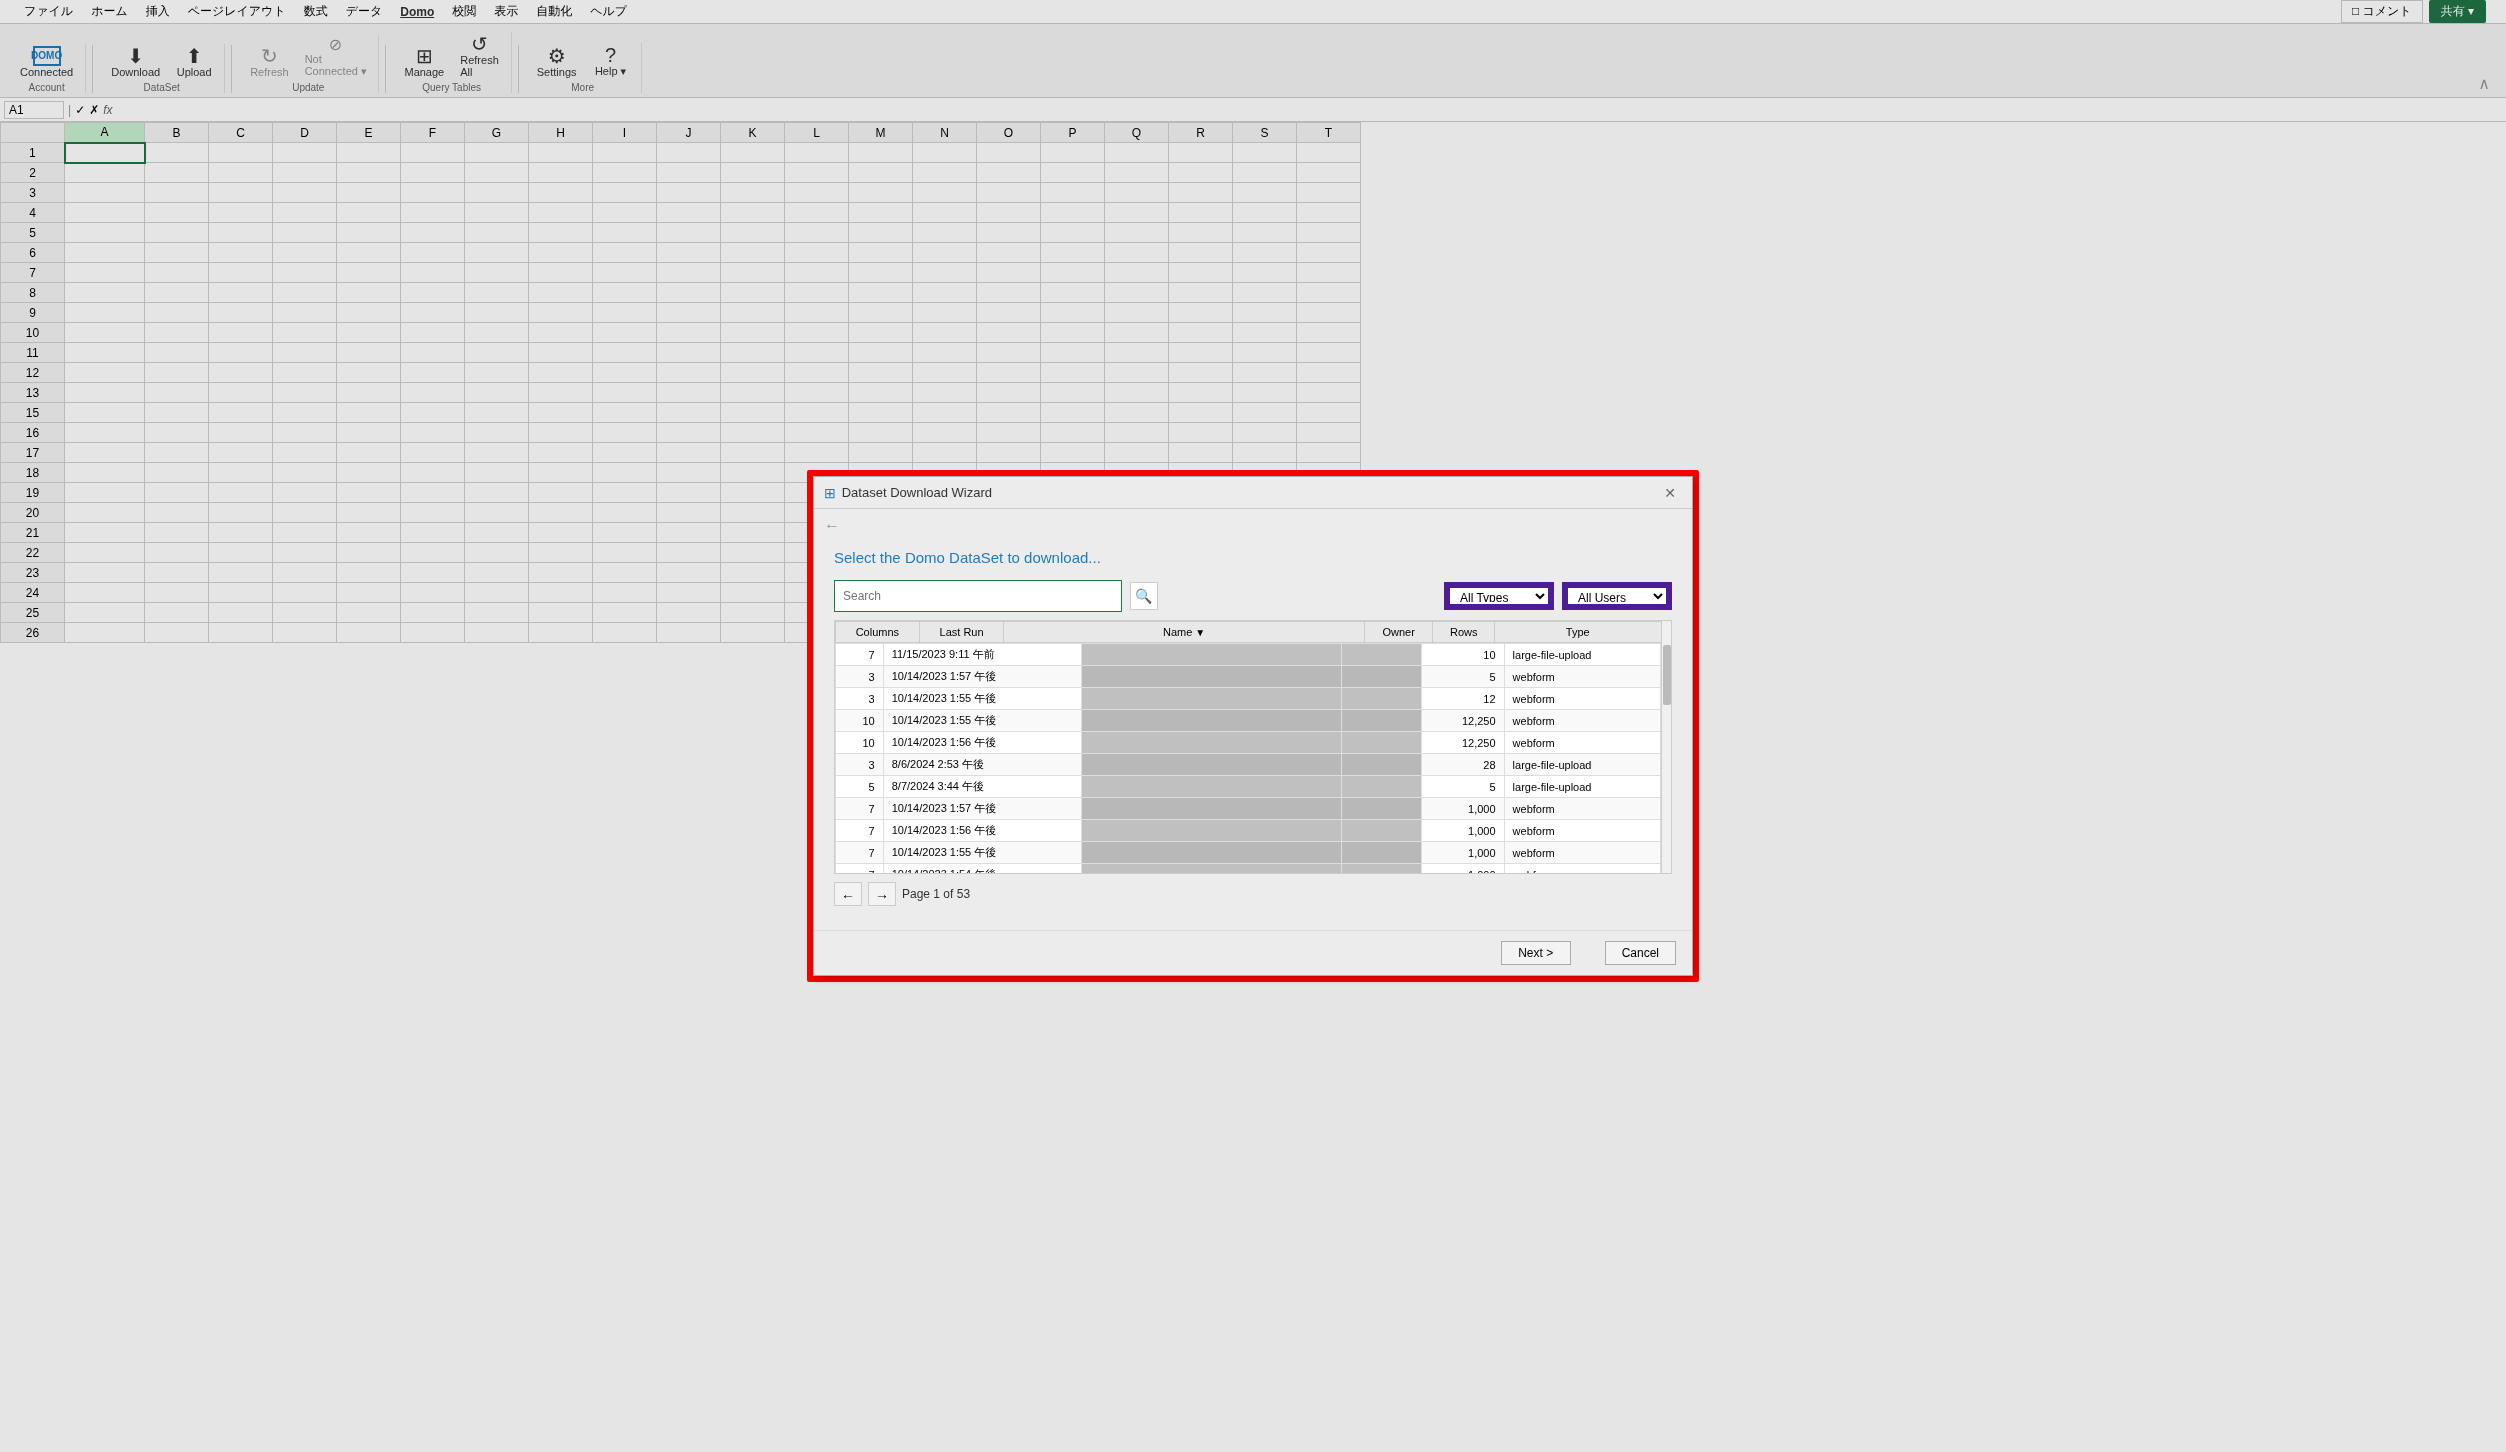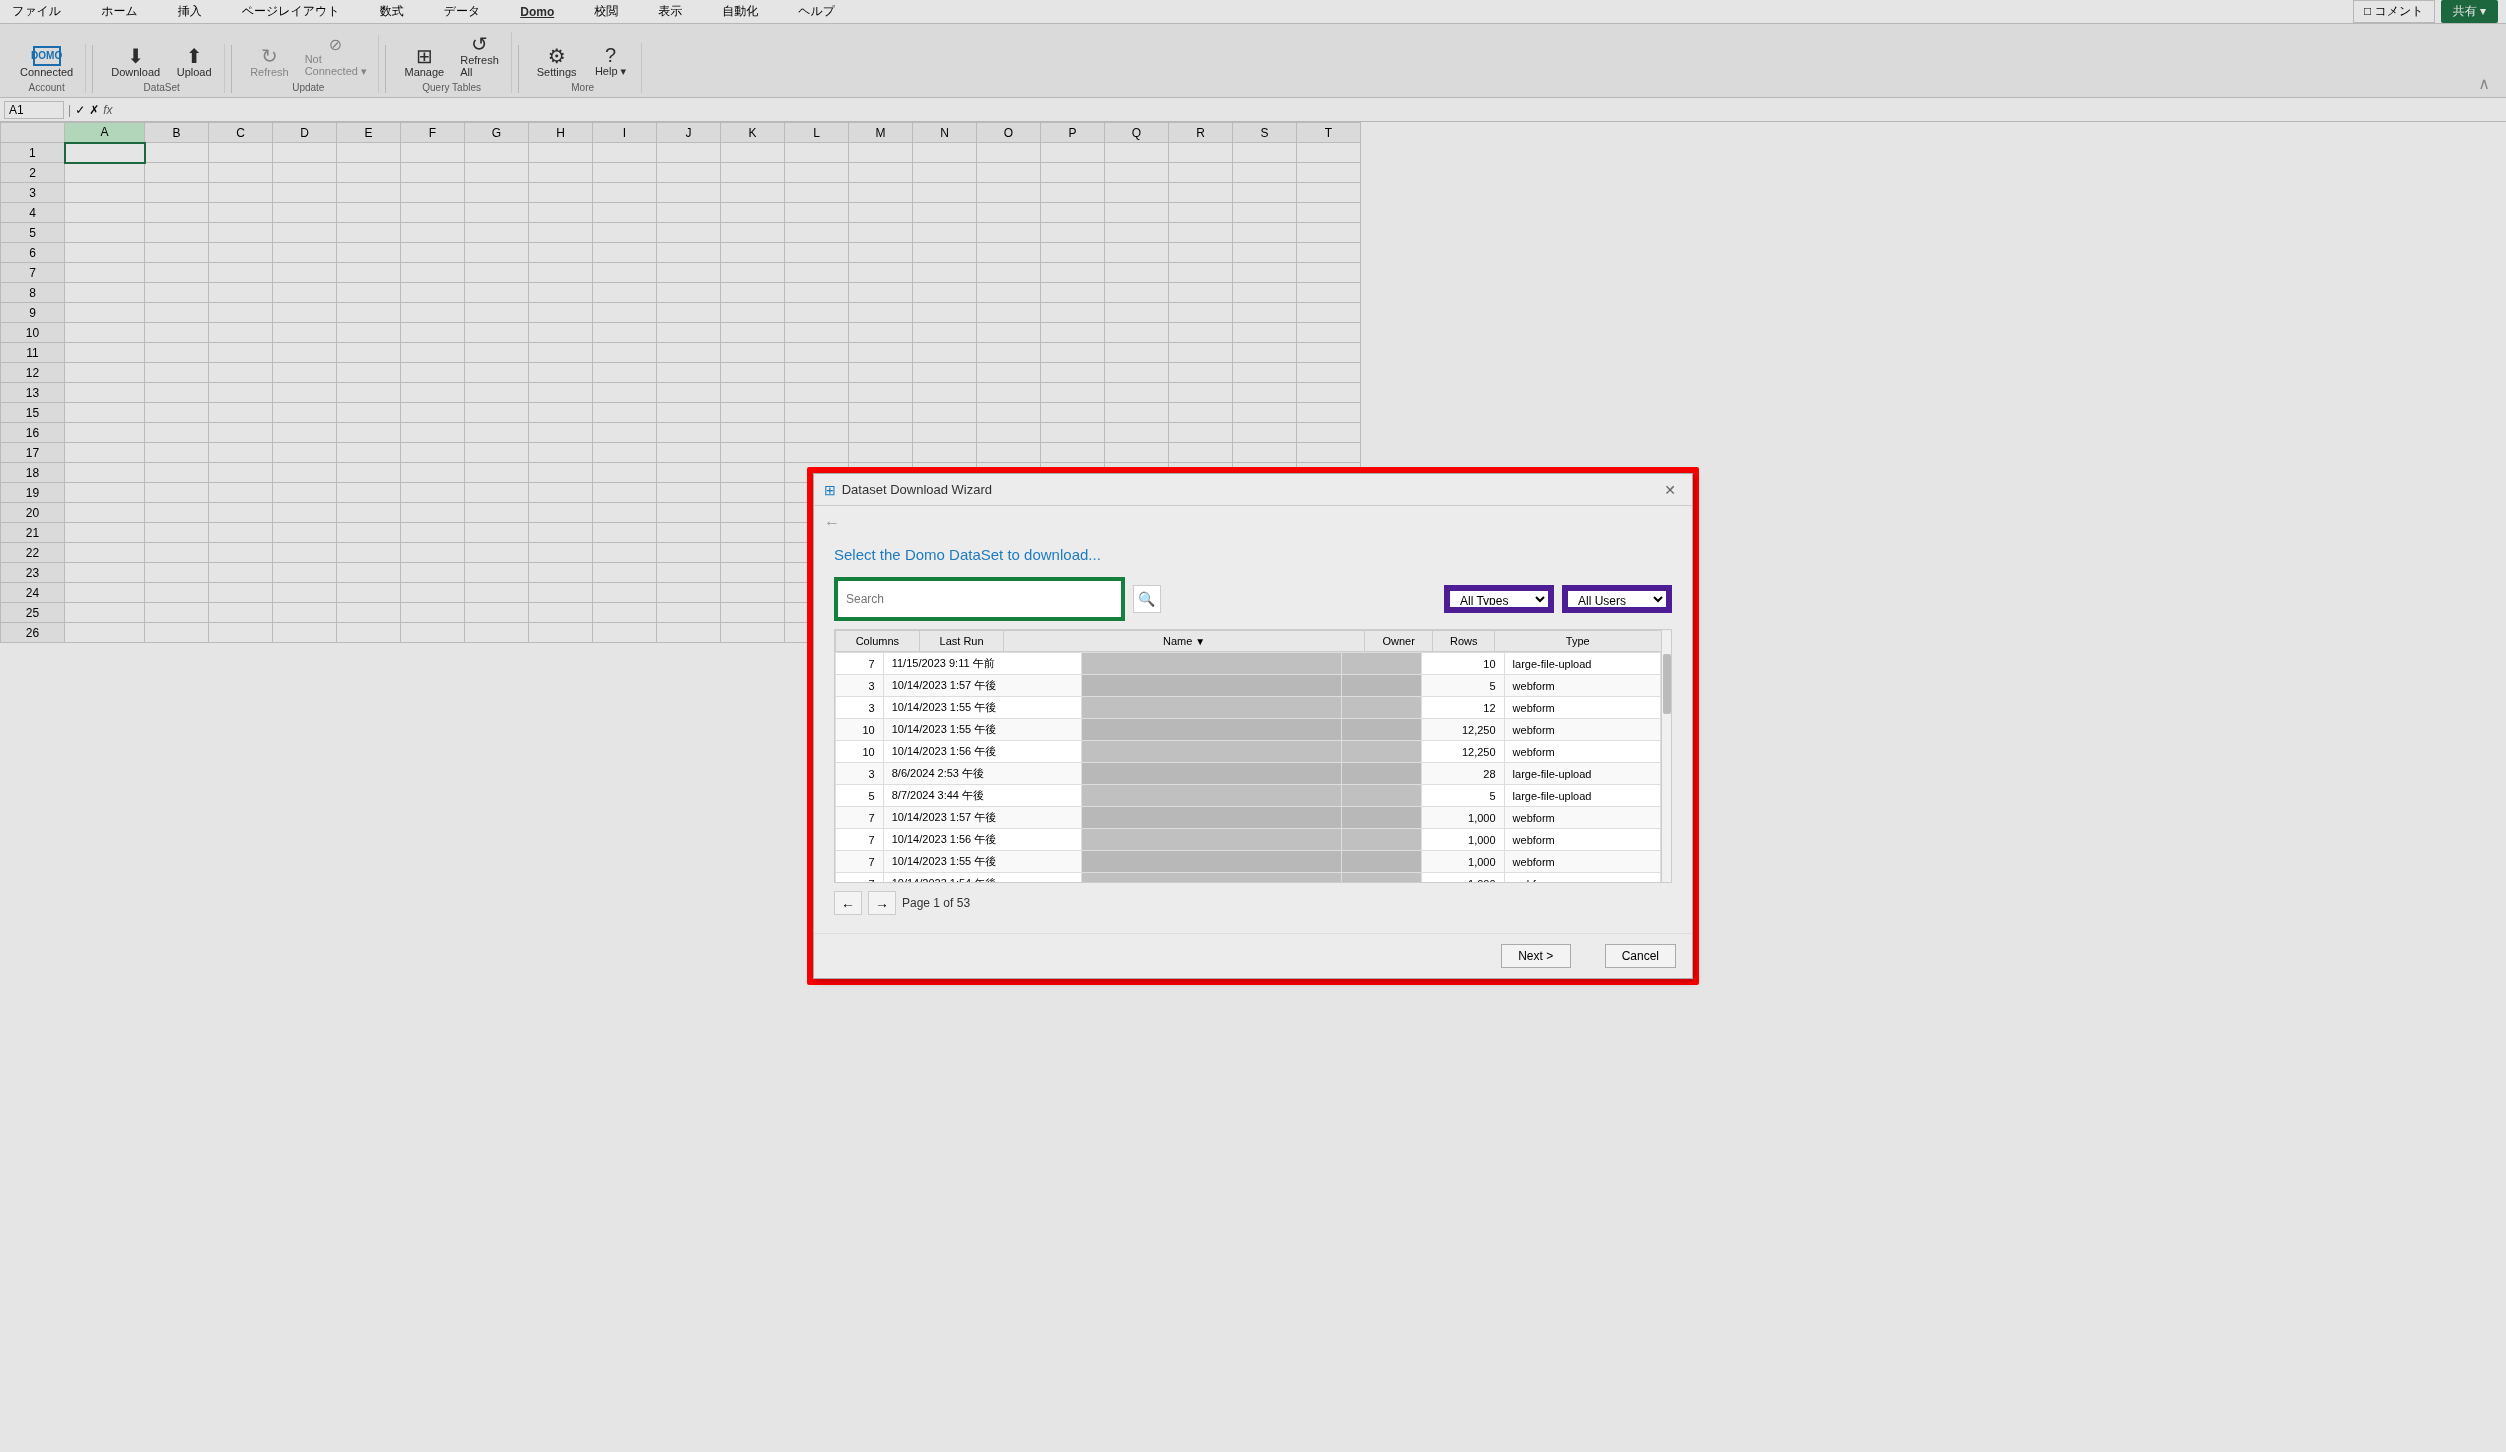--- a/index.html
+++ b/index.html
@@ -2,21 +2,21 @@
 <html><head>
   <meta charset="utf-8">
   <style>
     * { box-sizing: border-box; margin: 0; padding: 0; }
     body { font-family: 'Segoe UI', Meiryo, sans-serif; font-size: 12px; background: #fff; overflow: hidden; }
 
     
     .menu-bar {
       display: flex; align-items: center;
       background: #fff; border-bottom: 1px solid #ccc;
-      padding: 2px 8px; gap: 32px; height: 24px;
+      padding: 2px 20px; gap: 10px; height: 24px;
     }
     .menu-bar span { font-size: 12px; cursor: pointer; padding: 2px 4px; }
     .menu-bar .menu-domo { color: #333; font-weight: bold; text-decoration: underline; }
 
     
     .ribbon {
       background: #f3f3f3; border-bottom: 1px solid #ccc;
       padding: 4px 8px 0 8px;
     }
     .ribbon-content { background: #f3f3f3; display: flex; align-items: flex-end; padding: 4px 0; gap: 4px; }
@@ -71,21 +71,21 @@
     .modal-title { font-size: 13px; color: #333; display: flex; align-items: center; gap: 6px; }
     .modal-title-icon { color: #1e7bc0; font-size: 14px; }
     .modal-close { cursor: pointer; font-size: 14px; color: #666; background: none; border: none; padding: 2px 6px; }
     .modal-nav { padding: 6px 10px; }
     .modal-nav-back { font-size: 16px; color: #999; cursor: pointer; background: none; border: none; }
     .modal-body { padding: 10px 20px; flex: 1; display: flex; flex-direction: column; }
     .modal-subtitle { color: #1e7bc0; font-size: 15px; margin-bottom: 14px; }
 
     
     .search-row { display: flex; align-items: center; gap: 8px; margin-bottom: 8px; }
-    .search-input { flex: 1; height: 44px; border: 4px solid #15803d; padding: 2px 8px; font-size: 12px; background: #fff; }
+    .search-input { flex: 1; height: 32px; border: 1px solid #15803d; padding: 2px 8px; font-size: 12px; background: #fff; }
     .search-btn { height: 28px; width: 28px; border: 1px solid #ccc; background: #fff; cursor: pointer; display: flex; align-items: center; justify-content: center; font-size: 14px; }
     .filter-select { height: 28px; border: 6px solid #4c1d95; padding: 2px 6px; font-size: 12px; background: #fff; min-width: 110px; cursor: pointer; }
 
     
     .dataset-table { width: 100%; border-collapse: collapse; font-size: 12px; }
     .dataset-table th {
       background: #e8e8e8; border: 1px solid #ccc; padding: 4px 8px;
       text-align: center; font-weight: normal; white-space: nowrap; font-size: 11px;
     }
     .dataset-table td {

